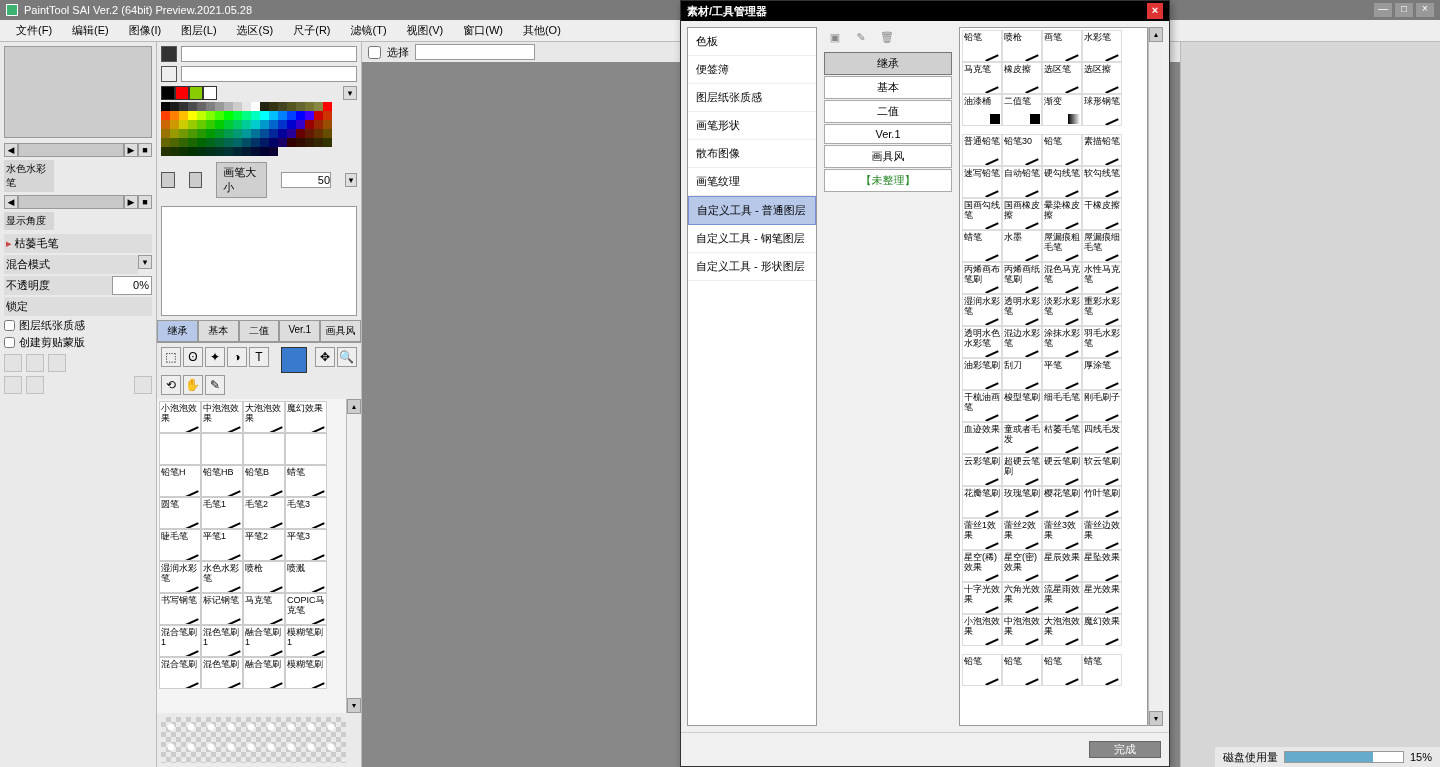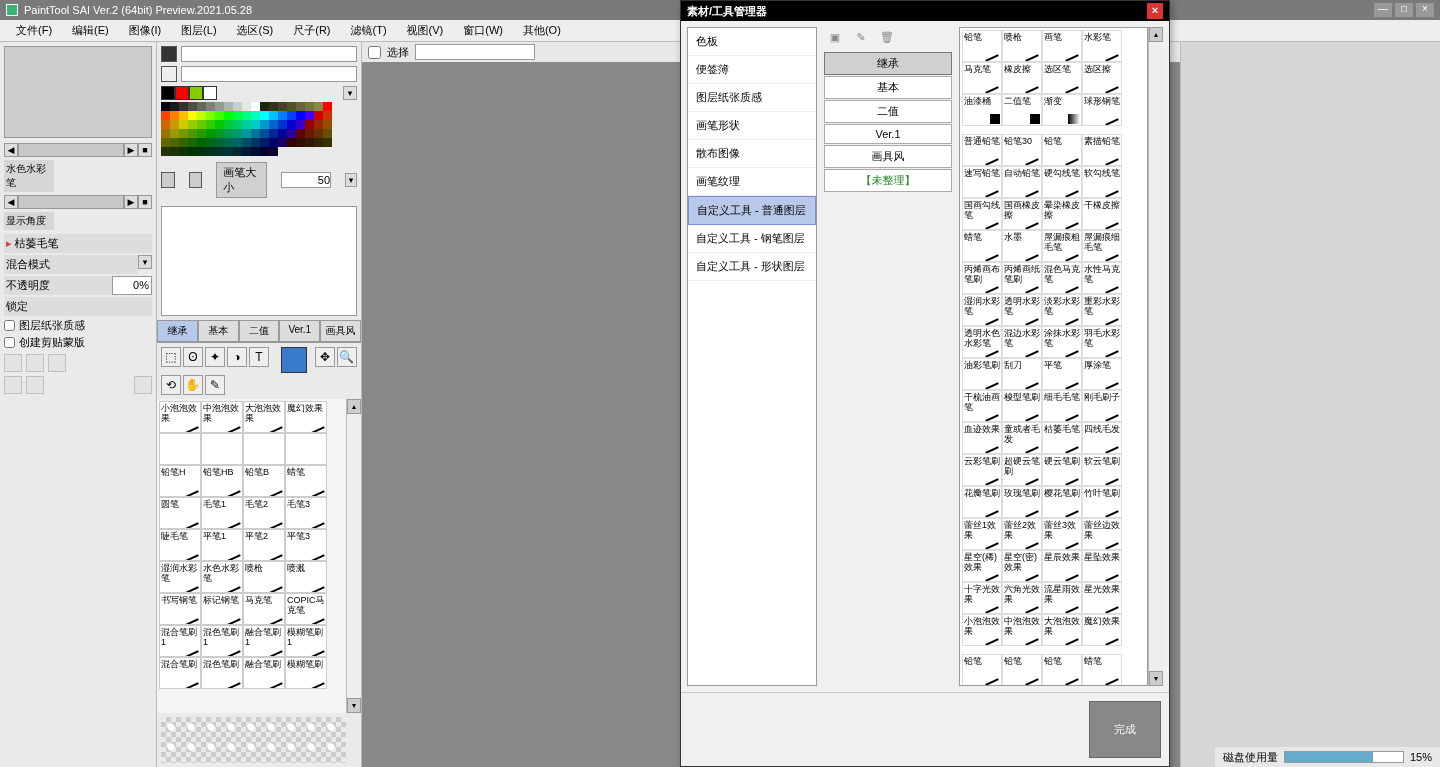--- a/index.html
+++ b/index.html
@@ -76,21 +76,21 @@
 .group-btn.active { background: #d0d0d0; border: 1px solid #777; }
 .group-btn.green { color: #2a8a2a; }
 .brush-grid-wrap { flex: 1; background: #fff; border: 1px solid #999; overflow-y: auto; padding: 2px; }
 .brush-grid { display: flex; flex-wrap: wrap; }
 .bcell { width: 40px; height: 32px; border: 1px solid #ddd; font-size: 9px; line-height: 10px; padding: 1px; position: relative; overflow:hidden; }
 .bcell .bs { position: absolute; bottom: 2px; right: 2px; width: 14px; height: 2px; background: #000; transform: rotate(-25deg); }
 .bcell .bsq { position:absolute; bottom:1px; right:1px; width:10px; height:10px; background:#000;}
 .bcell .bgrad {position:absolute; bottom:1px; right:1px; width:12px; height:10px; background:linear-gradient(90deg,#000,#fff);}
 .gap-row { width: 100%; height: 8px; }
 .modal-footer { padding: 8px; display: flex; justify-content: flex-end; border-top: 1px solid #ccc; }
-.done-btn { padding: 20px 24px; background: #888; color: #fff; border: 1px solid #666; cursor: pointer; }
+.done-btn { padding: 0 24px; background: #888; color: #fff; border: 1px solid #666; cursor: pointer; }
 
 
 .statusbar { position: absolute; bottom: 0; right: 0; height: 20px; display: flex; align-items: center; padding: 0 8px; gap: 6px; background:#e8e8e8;}
 .disk-bar { width: 120px; height: 12px; border: 1px solid #999; background: #fff; position: relative; }
 .disk-fill { height: 100%; background: #6ac; }
 
 .scrollbar-v { width: 15px; background:#e0e0e0; border-left:1px solid #bbb; display:flex; flex-direction:column;}
 .sb-btn { height:15px; background:#ccc; border:1px solid #999; text-align:center; font-size:8px; line-height:13px;}
 .sb-track { flex:1; background:#eee;}
 </style>

